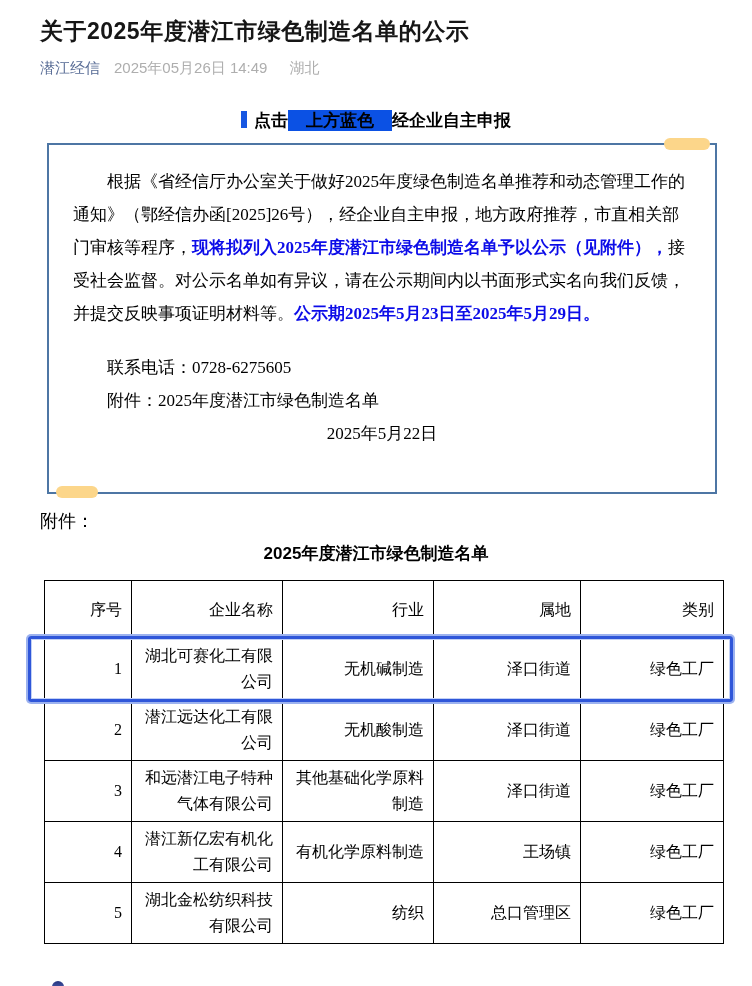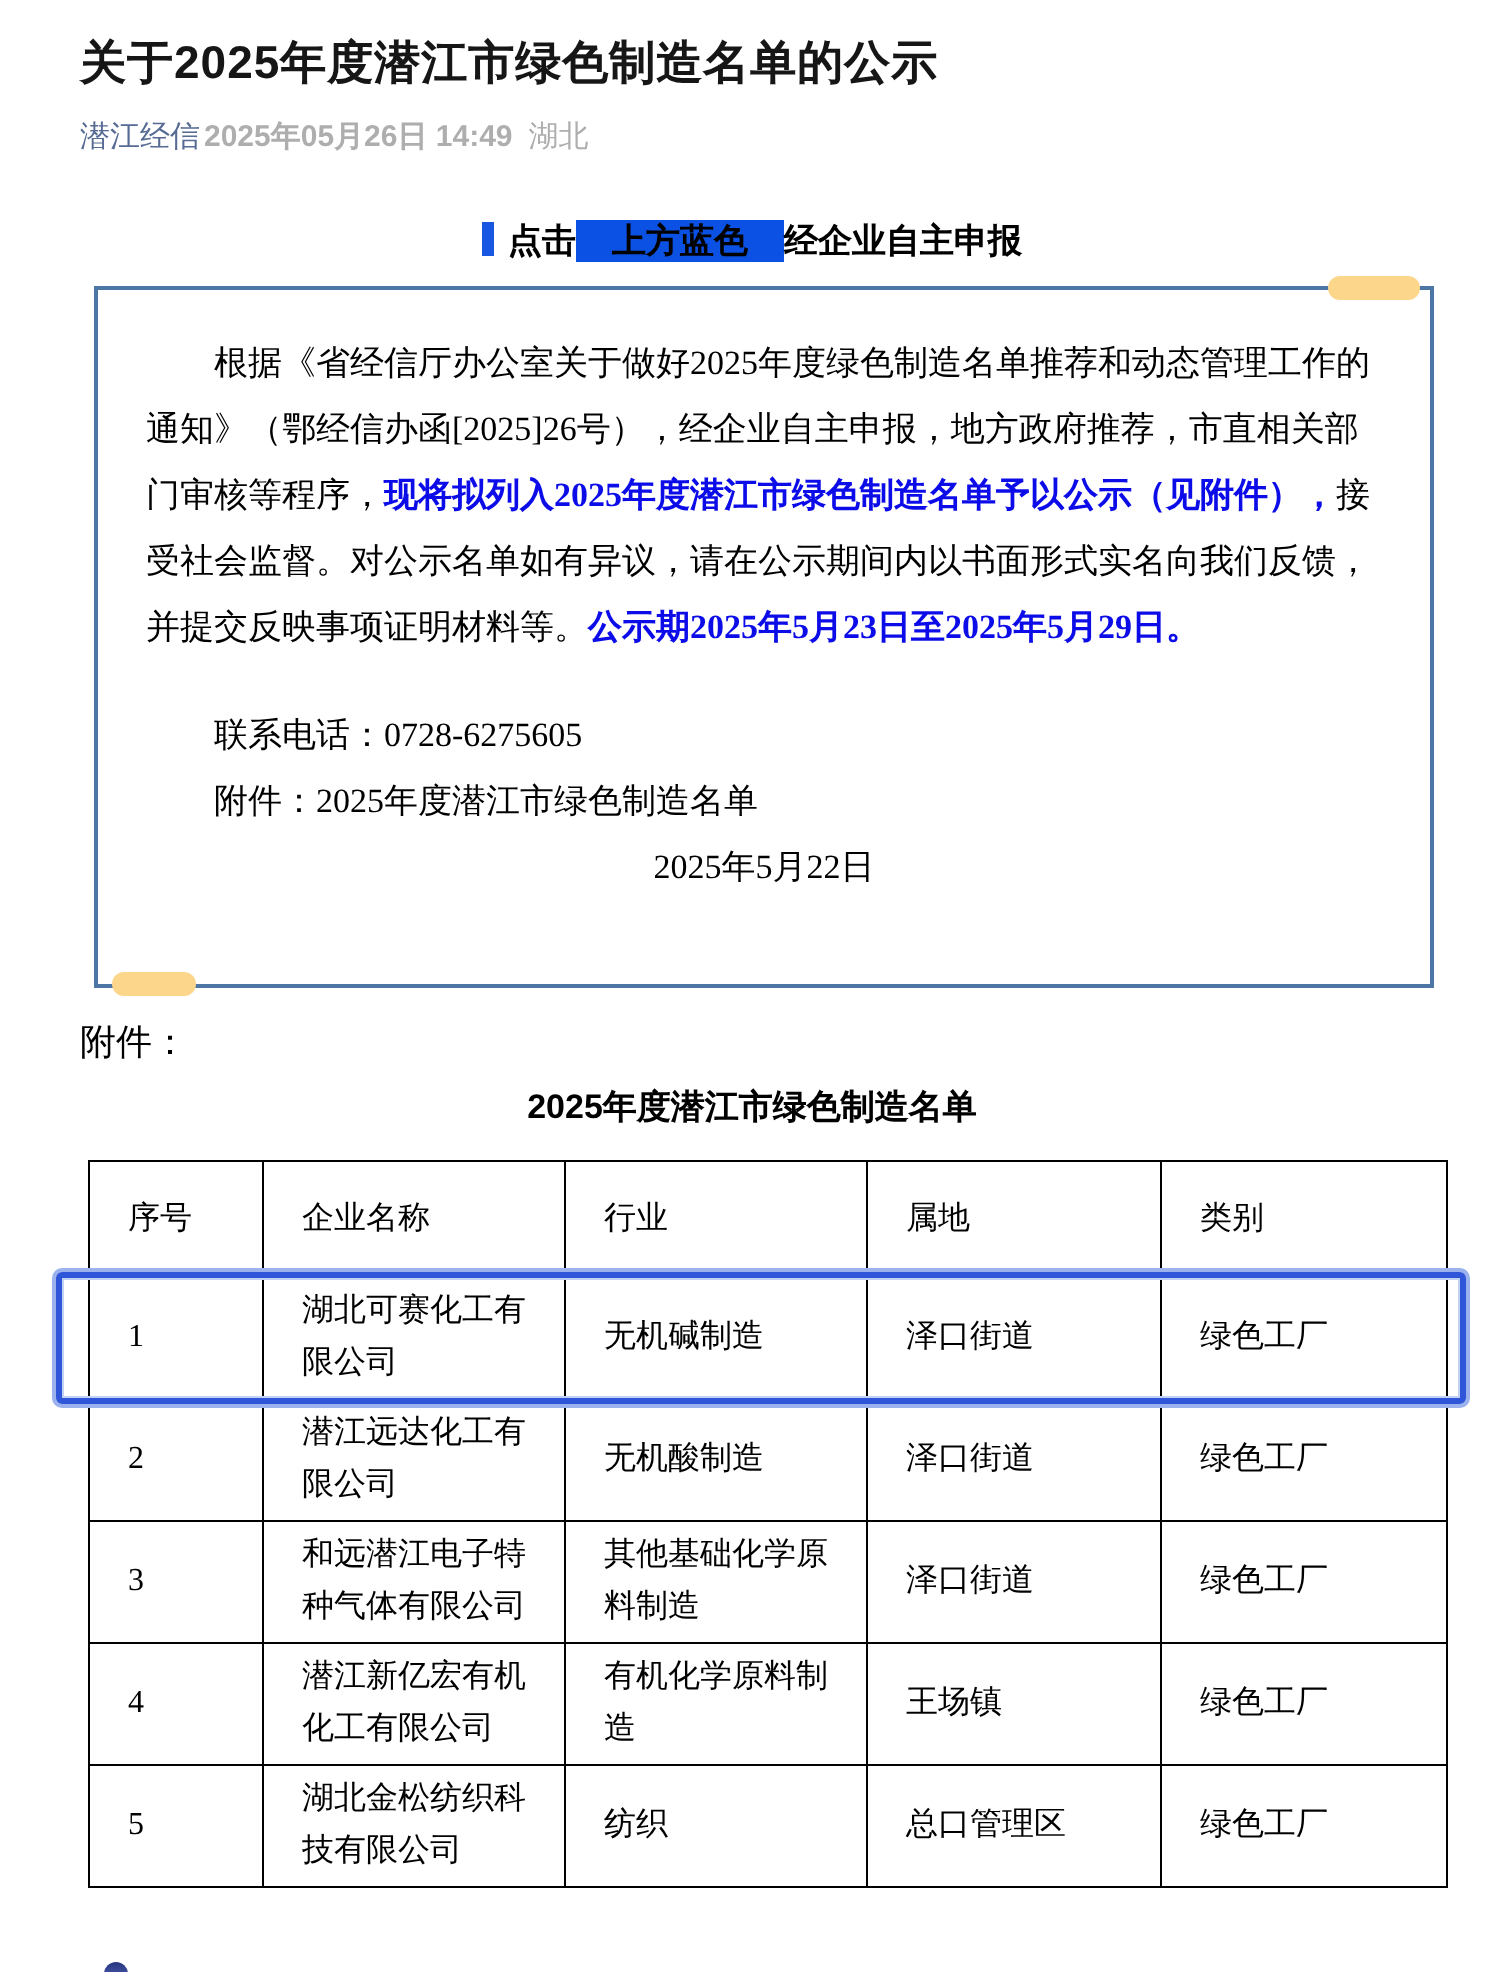--- a/index.html
+++ b/index.html
@@ -13,22 +13,22 @@
     border-radius:17px;
   }
   .inner { padding:16px 40px 0 40px; }
 
   
   .title {
     font-size:23px; font-weight:bold; color:#161616;
     line-height:30px; letter-spacing:0.5px;
   }
   .byline { margin-top:13px; font-size:15px; }
-  .byline .account { color:#576b95; margin-right:2px; cursor:pointer; }
-  .byline .date { color:#aeaeae; margin-right:8px;font-weight:bold; }
+  .byline .account { color:#576b95; margin-right:14px; cursor:pointer; }
+  .byline .date { color:#aeaeae; margin-right:22px; }
   .byline .loc { color:#aeaeae; }
 
   
   .banner-wrap { margin-top:31px; text-align:center; }
   .banner {
     position:relative; display:inline-block;
     font-size:17px; font-weight:bold; color:#000;
     line-height:24px;
   }
   .banner-bar {
@@ -76,22 +76,22 @@
     font-size:17px; font-weight:bold; color:#000;
   }
 
   
   .table-wrap { position:relative; margin:15px 0 0 4px; width:679px; }
   table.green-list {
     border-collapse:collapse; table-layout:fixed; width:679px;
     font-family:"Liberation Serif", serif; font-size:16px; color:#000;
   }
   table.green-list th, table.green-list td {
-    border:1px solid #000; text-align:left; vertical-align:middle;
-    font-weight:normal; padding:4px 19px; line-height:26px;
+    border:1px solid #000; text-align:right; vertical-align:middle;
+    font-weight:normal; padding:4px 9px; line-height:26px;
     overflow:hidden;
     margin-top:33px;
   }
   thead tr { height:58px; }
   tbody tr { height:58px; }
   .row-highlight {
     position:absolute; left:-16px; top:56px;
     width:705px; height:66px;
     border:3px solid #2f56d9; border-radius:3px;
     box-shadow:0 0 0 2px #9cb2ef, inset 0 0 0 1px #c3d1f5;

